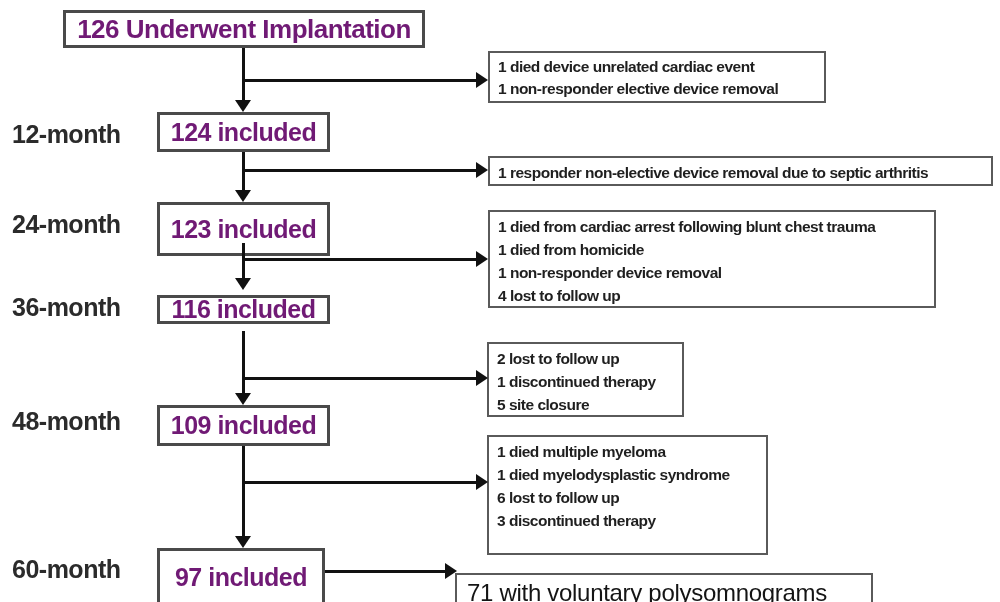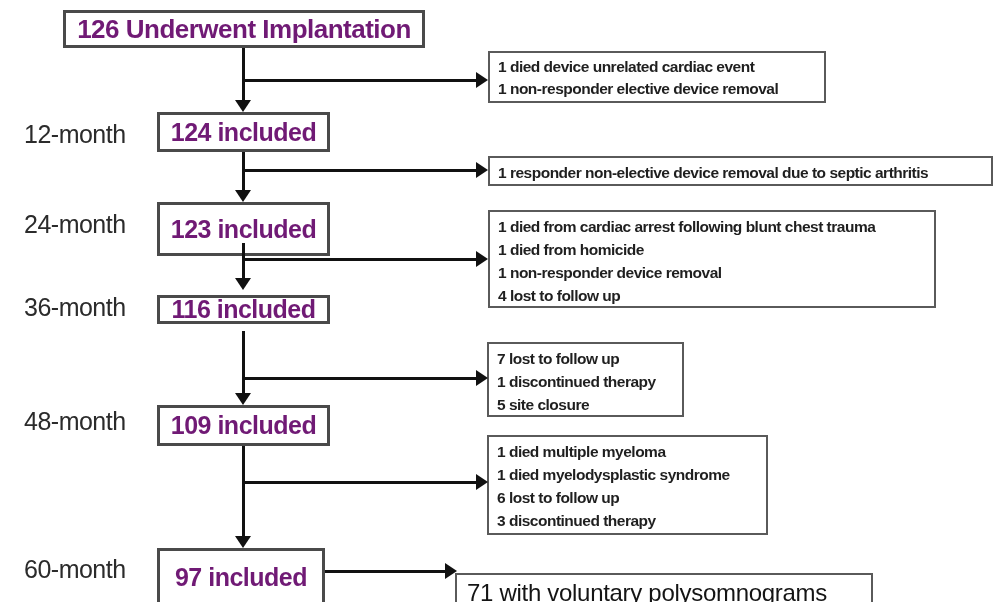--- a/index.html
+++ b/index.html
@@ -28,21 +28,21 @@
     border:2px solid var(--border-light,#5a5a5a);
     padding:3px 0 0 8px;
   }
   .side-line{
     font-weight:700;font-size:15.5px;letter-spacing:-0.5px;
     line-height:23px;white-space:nowrap;color:#1f1f1f;
   }
   .side-box.two .side-line{line-height:22px;}
   .side-box.one .side-line{line-height:24px;}
   .stage-label{
-    position:absolute;left:24px;font-weight:400;font-size:25px;
+    position:absolute;left:12px;font-weight:700;font-size:25px;
     letter-spacing:-0.5px;color:#2b2b2b;white-space:nowrap;
   }
   .vline,.hline{position:absolute;background:var(--line,#111);}
   .vline{width:3px;}
   .hline{height:3px;}
   .arrow-right{
     position:absolute;width:0;height:0;
     border-top:8px solid transparent;border-bottom:8px solid transparent;
     border-left:12px solid var(--line,#111);
   }
@@ -80,26 +80,26 @@
   </div>
 
   <div class="box side-box" style="left:488px;top:210px;width:448px;height:98px">
     <div class="side-line">1 died from cardiac arrest following blunt chest trauma</div>
     <div class="side-line">1 died from homicide</div>
     <div class="side-line">1 non-responder device removal</div>
     <div class="side-line">4 lost to follow up</div>
   </div>
 
   <div class="box side-box" style="left:487px;top:342px;width:197px;height:75px">
-    <div class="side-line">7 lost to follow up</div>
+    <div class="side-line">2 lost to follow up</div>
     <div class="side-line">1 discontinued therapy</div>
     <div class="side-line">5 site closure</div>
   </div>
 
-  <div class="box side-box" style="left:487px;top:435px;width:281px;height:100px">
+  <div class="box side-box" style="left:487px;top:435px;width:281px;height:120px">
     <div class="side-line">1 died multiple myeloma</div>
     <div class="side-line">1 died myelodysplastic syndrome</div>
     <div class="side-line">6 lost to follow up</div>
     <div class="side-line">3 discontinued therapy</div>
   </div>
 
   <div class="box outcome-box" style="left:455px;top:573px;width:418px;height:40px">71 with voluntary polysomnograms</div>
 
   <div class="vline" style="left:242px;top:48px;height:52px"></div>
   <div class="arrow-down" style="left:235px;top:100px"></div>

